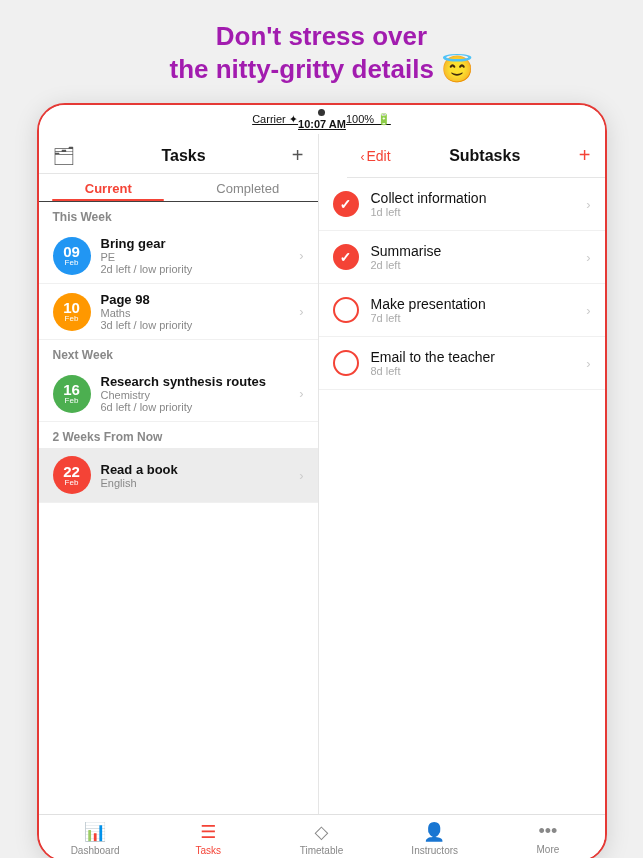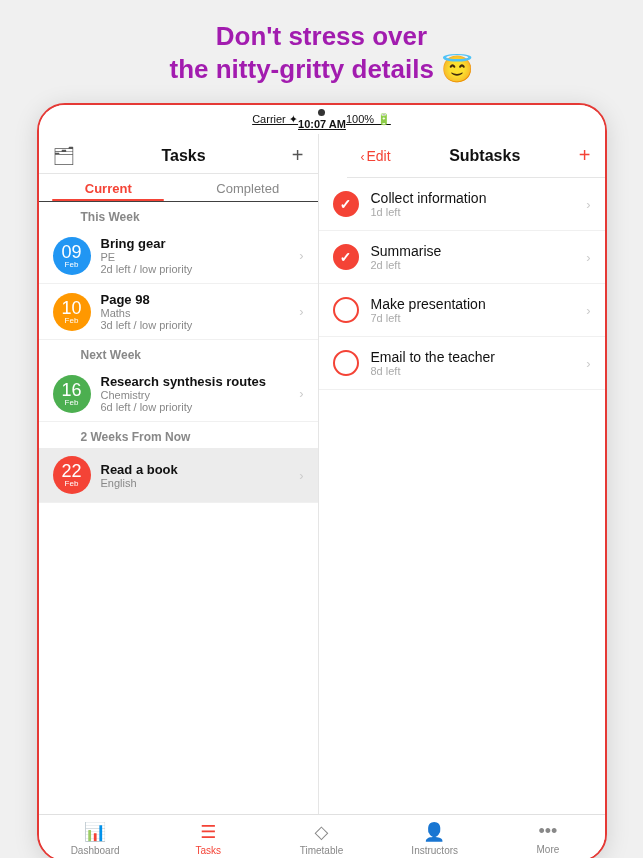--- a/index.html
+++ b/index.html
@@ -93,21 +93,20 @@
       bottom: 0; left: 10%; right: 10%;
       height: 2px;
       background: #f44336;
       border-radius: 2px;
     }
     .section-label {
       font-size: 12px;
       font-weight: 600;
       color: #888;
       padding: 8px 14px 4px;
-      margin-left: 28px;
     }
     .task-item {
       display: flex;
       align-items: center;
       padding: 8px 14px;
       border-bottom: 1px solid #f0f0f0;
       background: #fff;
       position: relative;
     }
     .task-item.selected {
@@ -117,21 +116,21 @@
       width: 38px;
       height: 38px;
       border-radius: 50%;
       display: flex;
       flex-direction: column;
       align-items: center;
       justify-content: center;
       flex-shrink: 0;
       margin-right: 10px;
     }
-    .date-badge .day { font-size: 18px; font-weight: 400; color: #fff; line-height: 1; }
+    .date-badge .day { font-size: 15px; font-weight: 700; color: #fff; line-height: 1; }
     .date-badge .month { font-size: 8px; color: #fff; line-height: 1; }
     .task-text { flex: 1; }
     .task-title { font-size: 13px; font-weight: 600; color: #111; }
     .task-sub { font-size: 11px; color: #888; }
     .task-chevron { color: #ccc; font-size: 13px; }
     
     .right-panel {
       flex: 1;
       display: flex;
       flex-direction: column;

